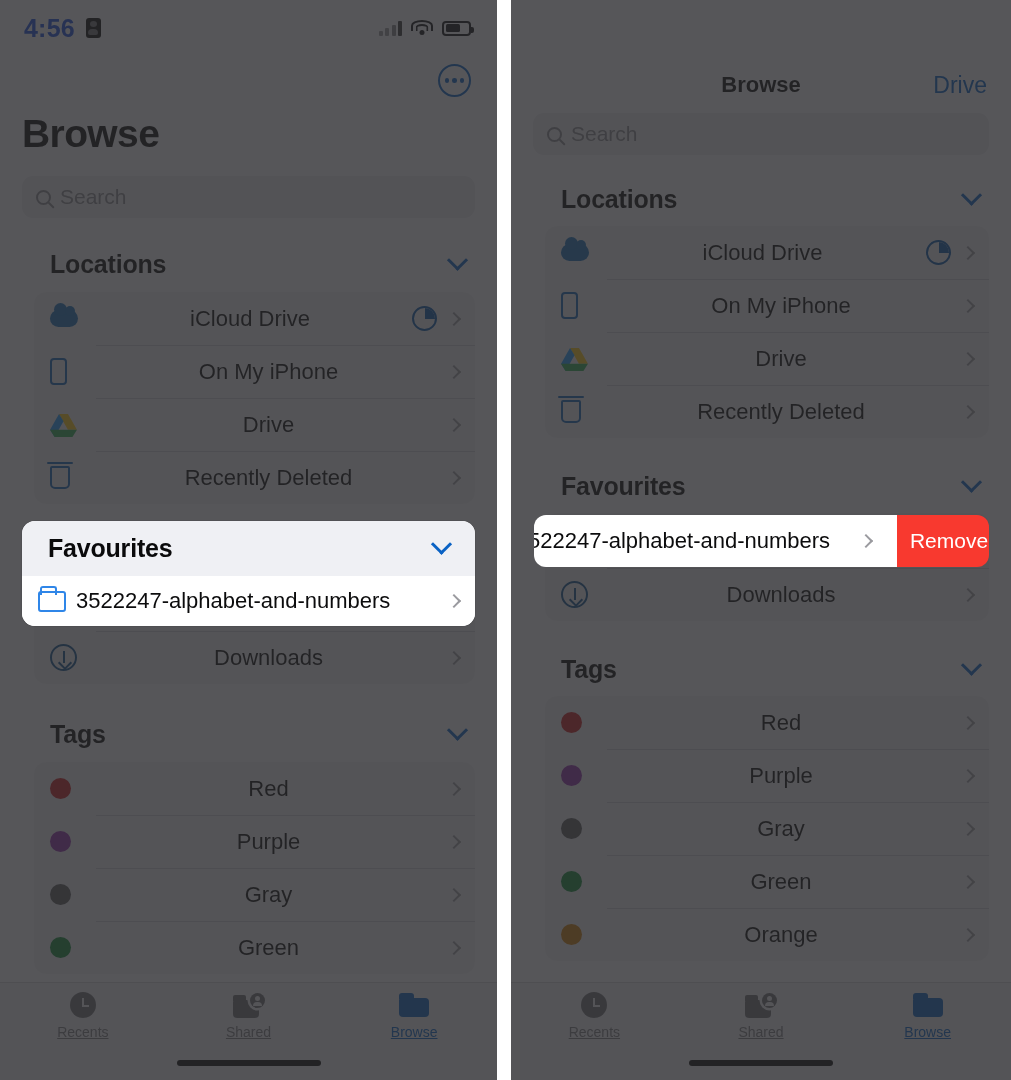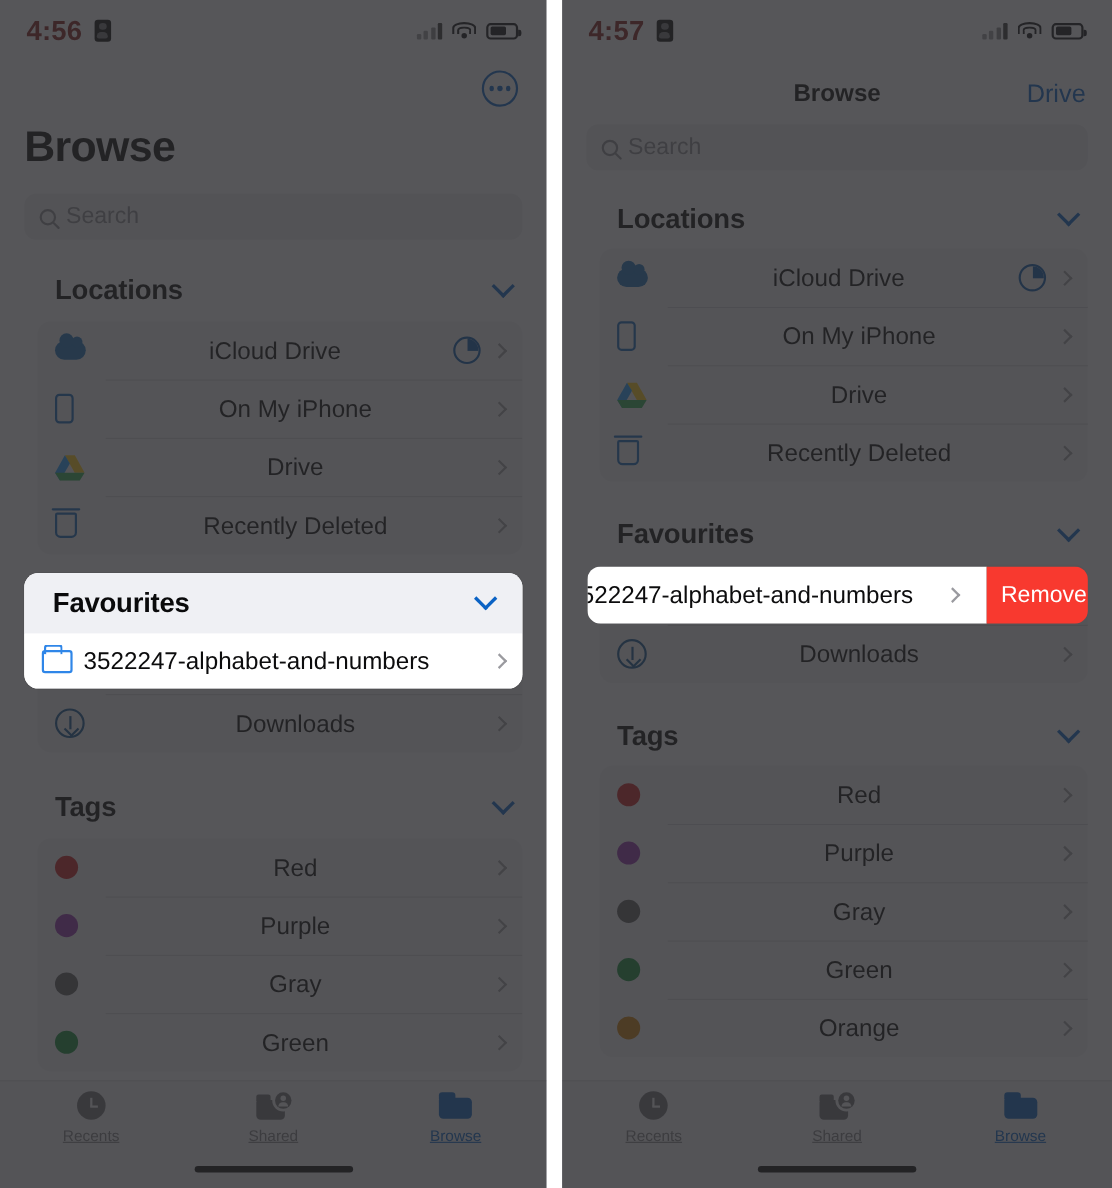--- a/index.html
+++ b/index.html
@@ -29,21 +29,21 @@
 
   .screen { position: absolute; inset: 0; }
 
   
   .statusbar {
     position: absolute; left: 0; right: 0; top: 0; height: 56px;
     display: flex; align-items: center; justify-content: space-between;
     padding: 0 26px 0 24px;
   }
   .sb-time {
-    font-size: 25px; font-weight: 700; color: #7f1d1d;
+    font-size: 25px; font-weight: 700; color: #1d4ed8;
     letter-spacing: .2px; display:flex; align-items:center; gap:11px;
   }
   .sb-badge {
     width: 15px; height: 20px; border-radius: 3px;
     background: #0b0b0c; position: relative; display:inline-block;
   }
   .sb-badge::before{
     content:""; position:absolute; left:4px; top:3px; width:7px; height:6px;
     border-radius:50%; background:#6e6e73;
   }
@@ -492,42 +492,20 @@
           </span>
         <span class="row-label">3522247-alphabet-and-numbers</span>
         <span class="chev-r"></span>
       </div>
     </div>
   </div>
 
   <div class="panel" id="panel-right">
     <div class="screen">
 
-      <div class="statusbar">
-        <div class="sb-time">
-          <span>4:57</span>
-          <span class="sb-badge"></span>
-        </div>
-        <div class="sb-right">
-          <span class="sig">
-              <i></i>
-              <i></i>
-              <i></i>
-              <i></i>
-            </span>
-          <span class="wifi">
-              <span></span>
-              <span></span>
-              <span></span>
-            </span>
-          <span class="batt">
-              <i></i>
-            </span>
-        </div>
-      </div>
 
       <div class="navbar">
         <span class="nav-title">Browse</span>
         <span class="nav-done">Drive</span>
       </div>
 
       <div class="search" style="top:113px;">
         <span class="mag"></span>
         <span class="search-ph">Search</span>
       </div>

